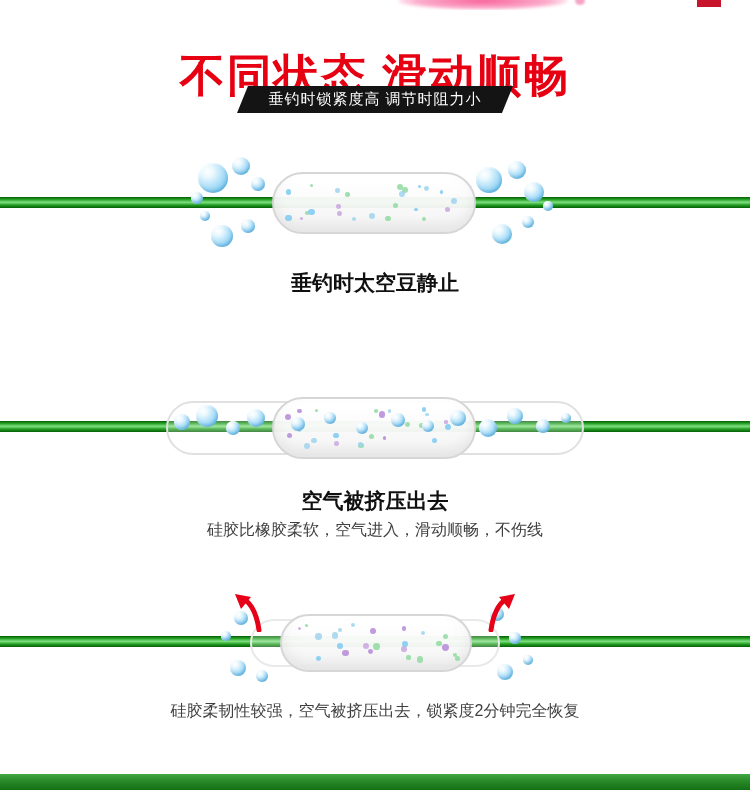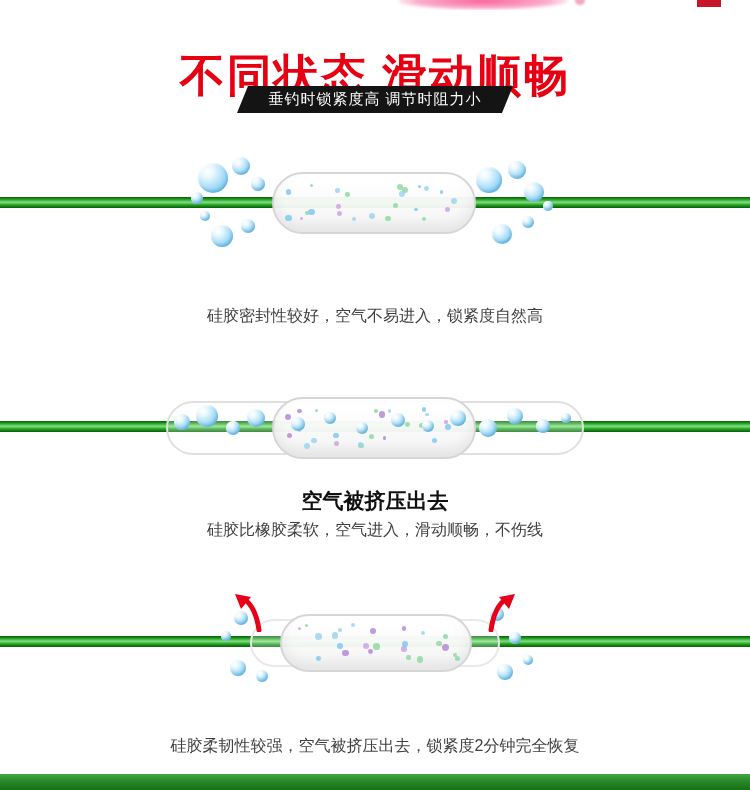--- a/index.html
+++ b/index.html
@@ -60,21 +60,21 @@
   .arrow-l{left:230px;top:2px;transform:scaleX(-1);}
   .arrow-r{left:486px;top:2px;}
 
   
   .sec-title{position:absolute;left:0;width:100%;text-align:center;
              font-size:21px;font-weight:bold;color:#101010;}
   .sec-desc{position:absolute;left:0;width:100%;text-align:center;
             font-size:16px;color:#3f3f3f;}
   .t1{top:252px;} .d1{top:290px;}
   .t2{top:470px;} .d2{top:504px;}
-  .t3{top:680px;} .d3{top:727px;margin-top:9px;}
+  .t3{top:680px;} .d3{top:692px;margin-top:9px;}
 
   
   .bottom-sliver{position:absolute;left:0;top:774px;width:750px;height:16px;
                  background:linear-gradient(180deg,#43a843 0%,#2a8c2a 40%,#156f15 100%);}
 </style>
 </head>
 <body>
 
 <div class="page">
 
@@ -125,21 +125,21 @@
       <span class="bubble" style="left: 211px; top: 77px; height: 22px; width: 22px;"></span>
       <span class="bubble" style="left: 241px; top: 71px; height: 14px; width: 14px;"></span>
       <span class="bubble" style="left: 200px; top: 63px; height: 10px; width: 10px;"></span>
       <span class="bubble" style="left: 476px; top: 19px; height: 26px; width: 26px;"></span>
       <span class="bubble" style="left: 508px; top: 13px; height: 18px; width: 18px;"></span>
       <span class="bubble" style="left: 524px; top: 34px; height: 20px; width: 20px;"></span>
       <span class="bubble" style="left: 492px; top: 76px; height: 20px; width: 20px;"></span>
       <span class="bubble" style="left: 522px; top: 68px; height: 12px; width: 12px;"></span>
       <span class="bubble" style="left: 543px; top: 53px; height: 10px; width: 10px;"></span>
     </div>
-  <p class="sec-desc d1">硅胶密封性较好，空气不易进入，锁紧度自然高</p>
+  <h2 class="sec-title t1">垂钓时太空豆静止</h2>
 
   <div class="illus illus-2" id="illus-2">
     <div class="fline"></div>
     <div class="trail trail-2"></div>
     <div class="capsule capsule-2">
         <span class="dot" style="height: 6.02625px; width: 6.02625px; left: 10.5492px; top: 15.483px; background: rgb(180, 138, 216);"></span>
         <span class="dot" style="height: 5.76747px; width: 5.76747px; left: 58.735px; top: 33.5537px; background: rgb(126, 201, 242);"></span>
         <span class="dot" style="height: 5.14655px; width: 5.14655px; left: 95.3322px; top: 35.1634px; background: rgb(143, 217, 160);"></span>
         <span class="dot" style="height: 3.22522px; width: 3.22522px; left: 170.316px; top: 21.2999px; background: rgb(201, 166, 224);"></span>
         <span class="dot" style="height: 3.36151px; width: 3.36151px; left: 151.144px; top: 13.6915px; background: rgb(159, 212, 238);"></span>

